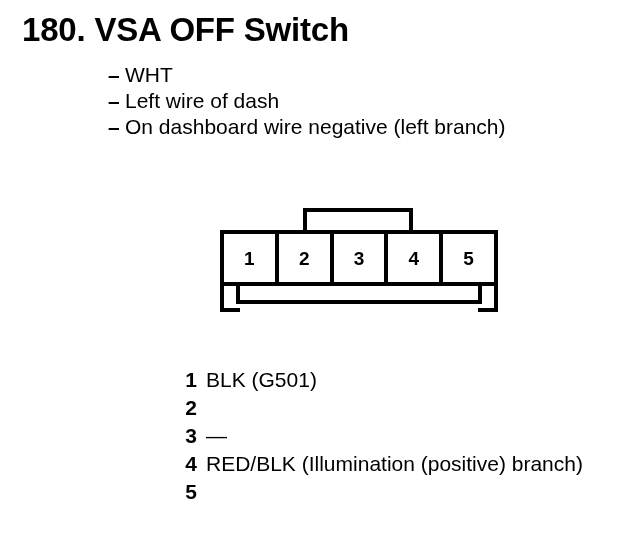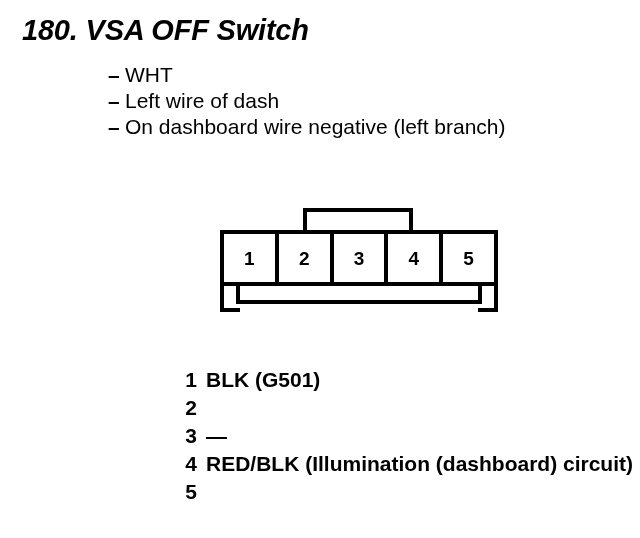--- a/index.html
+++ b/index.html
@@ -14,26 +14,25 @@
     font-family: "Liberation Sans", sans-serif;
     color: #000000;
     overflow: hidden;
   }
 
   
   #page-title {
     position: absolute;
     left: 22px;
     top: 10px;
-    font-size: 29px;
+    font-size: 33px;
     font-weight: bold;
     letter-spacing: -0.2px;
     white-space: nowrap;
     line-height: 40px;
-    font-style: italic;
   }
 
   #spec-list {
     position: absolute;
     left: 108px;
     top: 62px;
     width: 520px;
   }
   .spec-line {
     font-size: 21px;
@@ -156,21 +155,21 @@
     display: flex;
     align-items: baseline;
   }
   .pin-num {
     display: inline-block;
     min-width: 13px;
     text-align: right;
     font-weight: bold;
     margin-right: 9px;
   }
-  .pin-desc { font-weight: bold; }
+  .pin-desc { font-weight: normal; }
 </style>
 </head>
 <body>
 
 <div id="page-title">180. VSA OFF Switch</div>
 
 <div id="spec-list">
 
   <div class="spec-line">
     <span class="spec-dash">–</span>
@@ -232,20 +231,20 @@
     <span class="pin-num">2</span>
   </div>
 
   <div class="pin-row">
     <span class="pin-num">3</span>
     <span class="pin-desc">—</span>
   </div>
 
   <div class="pin-row">
     <span class="pin-num">4</span>
-    <span class="pin-desc">RED/BLK (Illumination (dashboard) circuit)</span>
+    <span class="pin-desc">RED/BLK (Illumination (positive) branch)</span>
   </div>
 
   <div class="pin-row">
     <span class="pin-num">5</span>
   </div>
 
 </div>
 
 </body></html>

